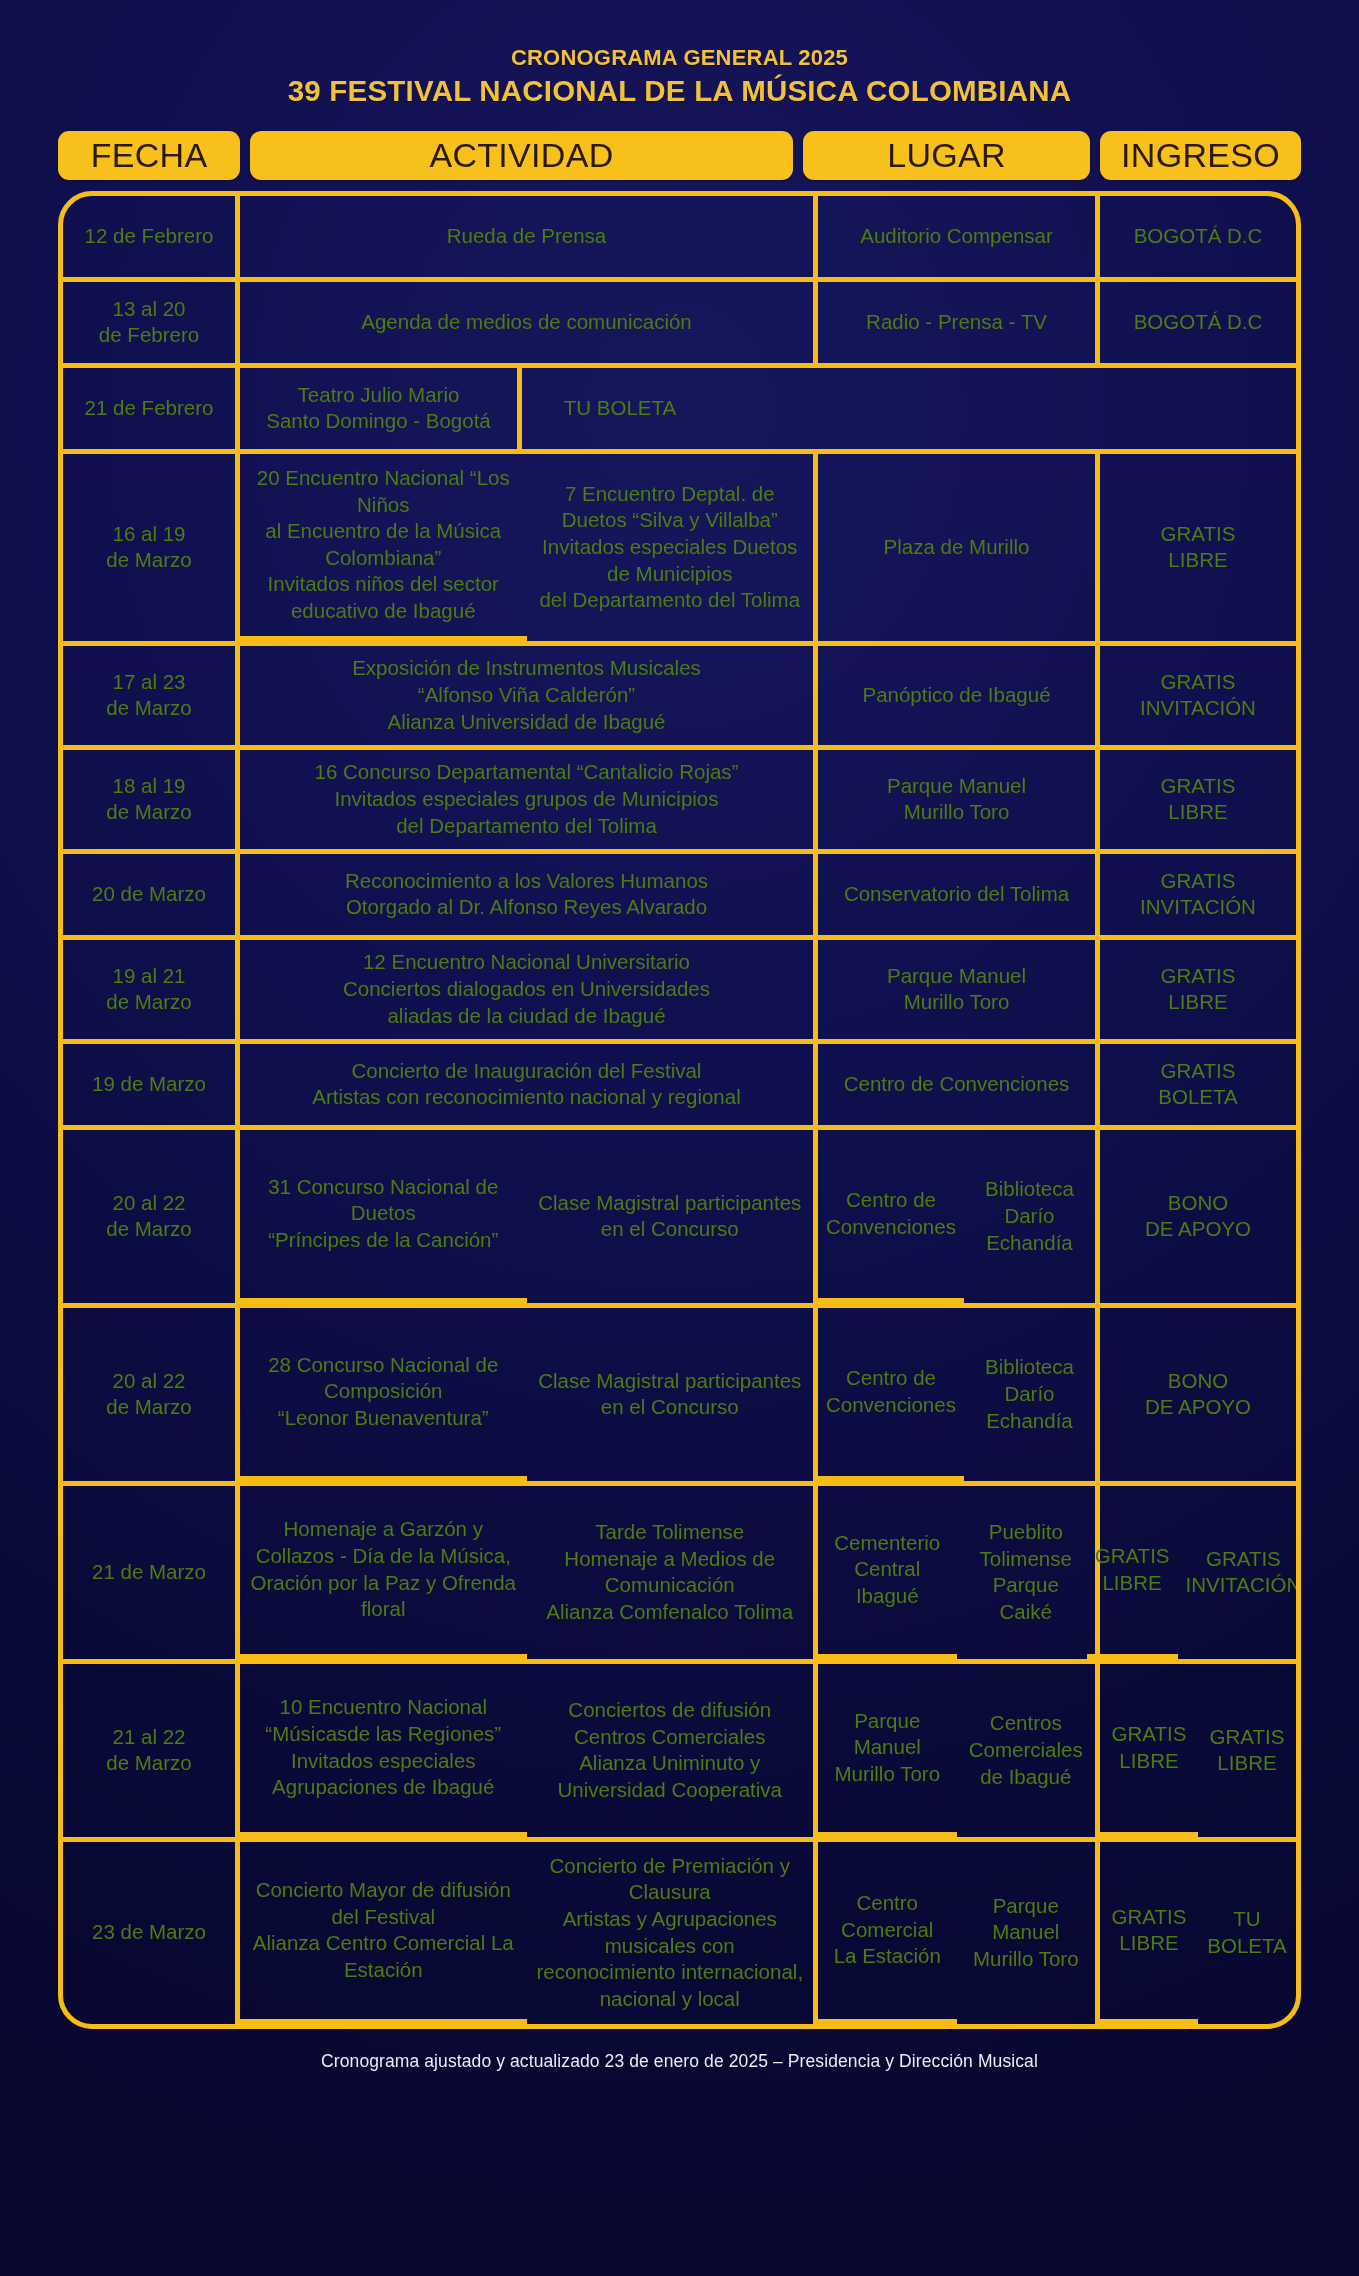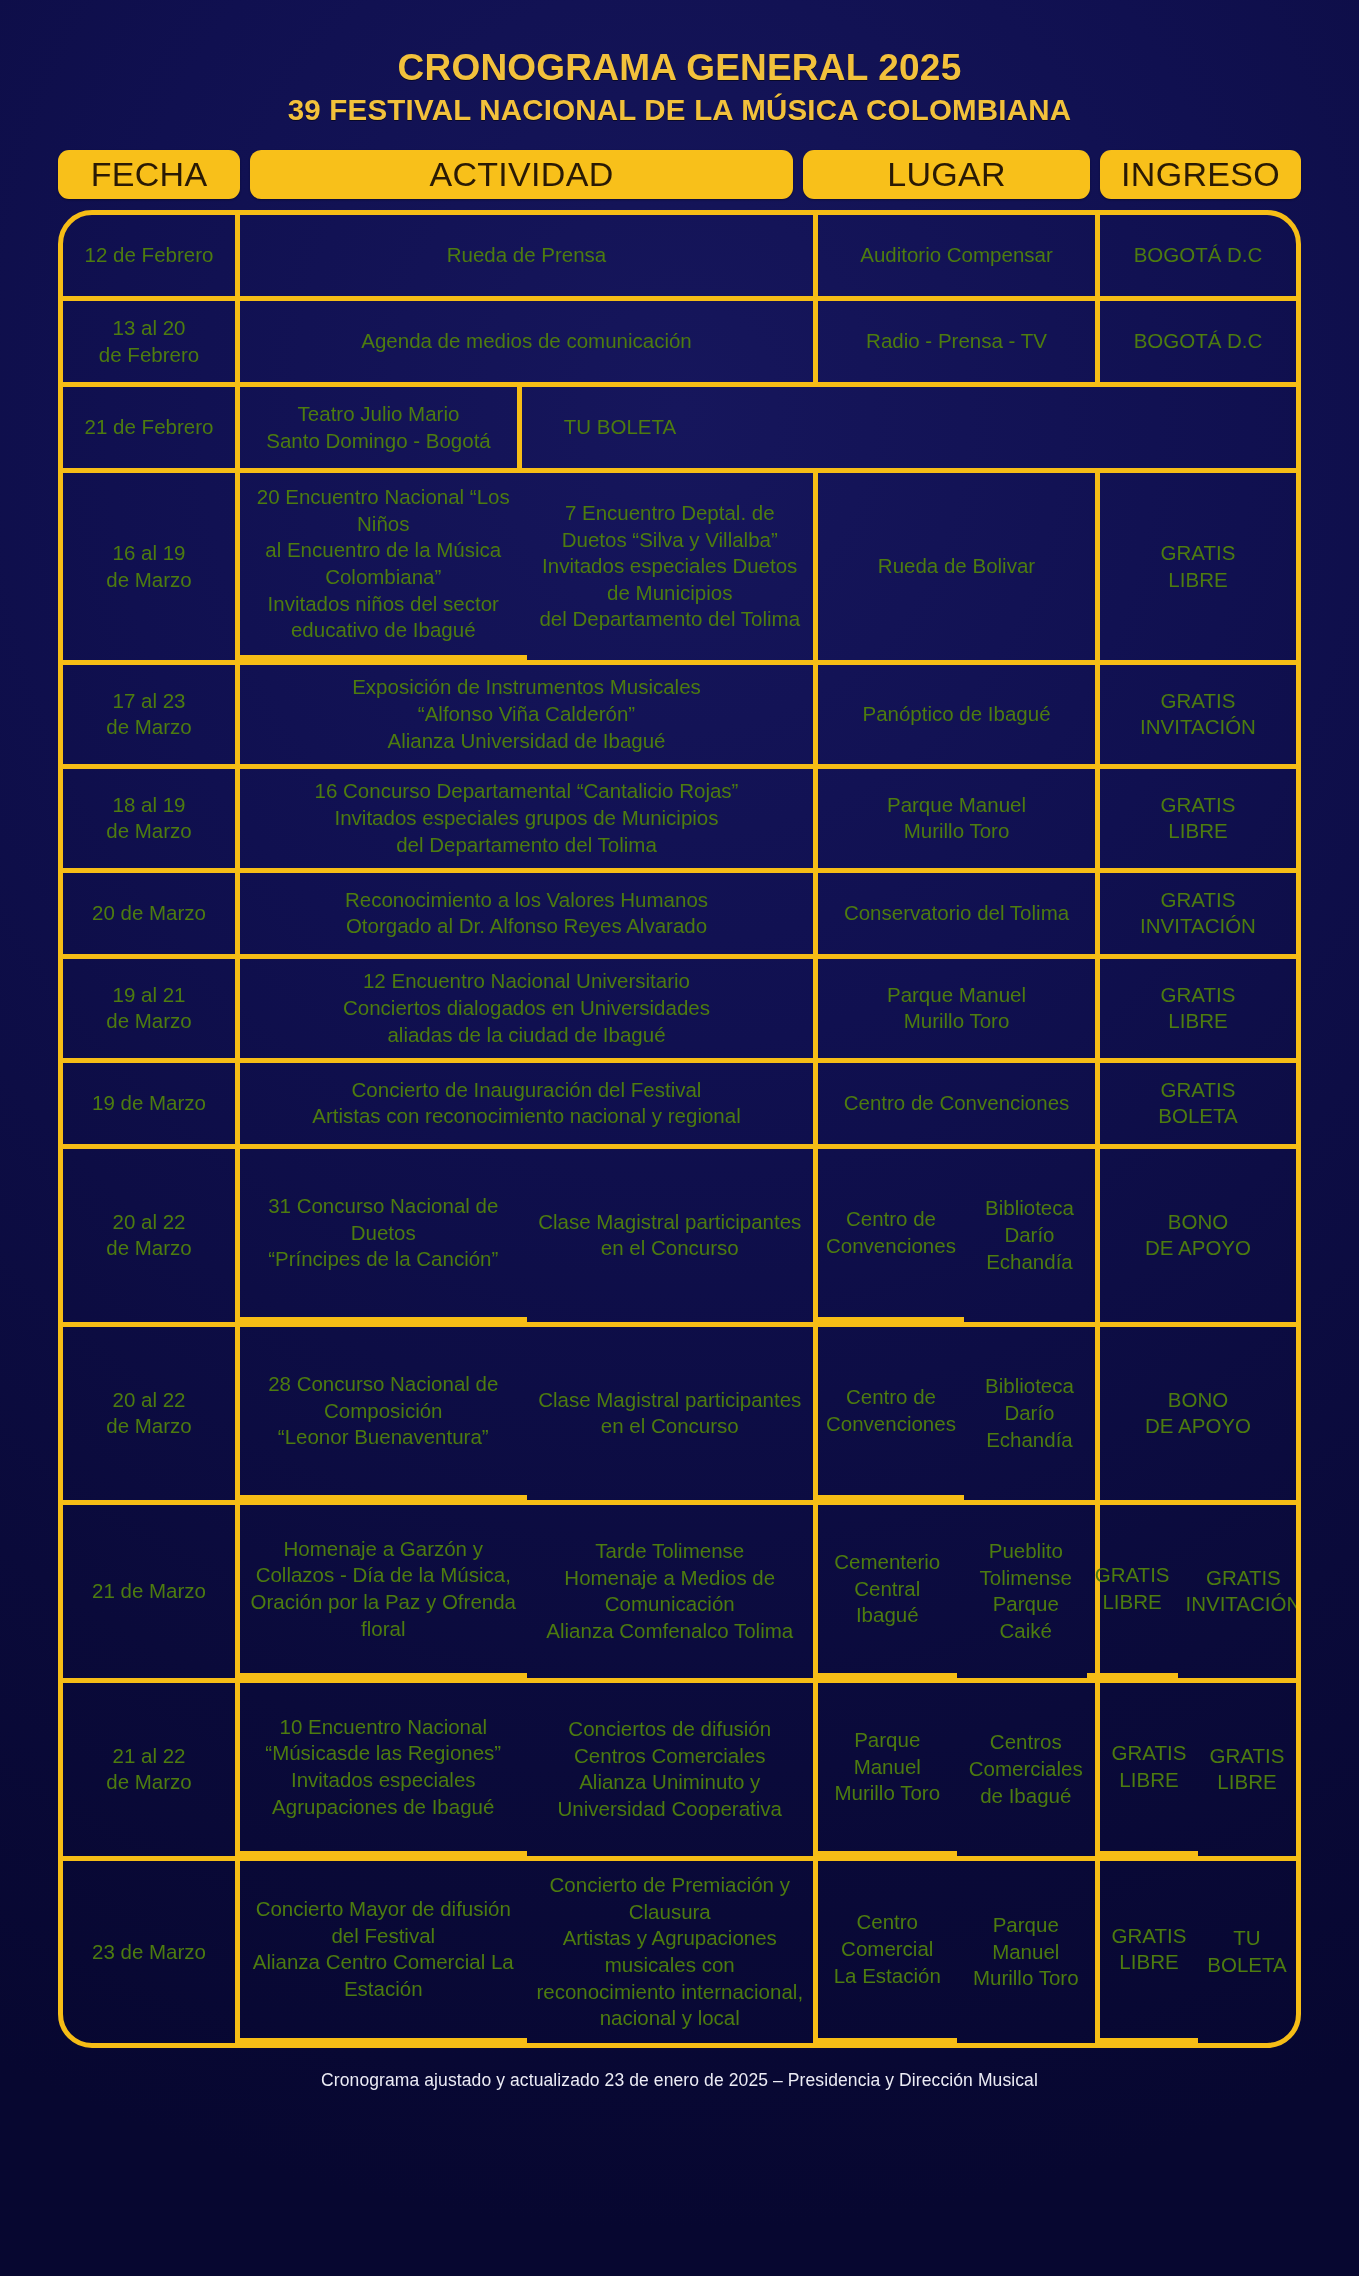--- a/index.html
+++ b/index.html
@@ -29,21 +29,21 @@
 
   
   .title-block {
     text-align: center;
     padding-top: 44px;
     padding-bottom: 16px;
   }
   .title-line {
     color: #f2c13c;
     font-weight: bold;
-    font-size: 37px;
+    font-size: 22px;
     letter-spacing: 0.2px;
     line-height: 1.28;
     text-shadow: 0 1px 0 rgba(0,0,0,0.55);
     white-space: nowrap;
   }
   .title-line.l2 { font-size: 29.5px; }
 
   
   .header-row {
     display: flex;
@@ -198,21 +198,21 @@
         </div>
         <div class="tcell col-act split">
           <div class="sub">
             <span>20 Encuentro Nacional “Los Niños<br>al Encuentro de la Música Colombiana”<br>Invitados niños del sector educativo de Ibagué</span>
           </div>
           <div class="sub">
             <span>7 Encuentro Deptal. de Duetos “Silva y Villalba”<br>Invitados especiales Duetos de Municipios<br>del Departamento del Tolima</span>
           </div>
         </div>
         <div class="tcell col-lugar">
-          <span>Rueda de Bolivar</span>
+          <span>Plaza de Murillo</span>
         </div>
         <div class="tcell col-ingreso">
           <span>GRATIS<br>LIBRE</span>
         </div>
       </div>
       <div class="trow rh-med">
         <div class="tcell col-fecha">
           <span>17 al 23<br>de Marzo</span>
         </div>
         <div class="tcell col-act">

